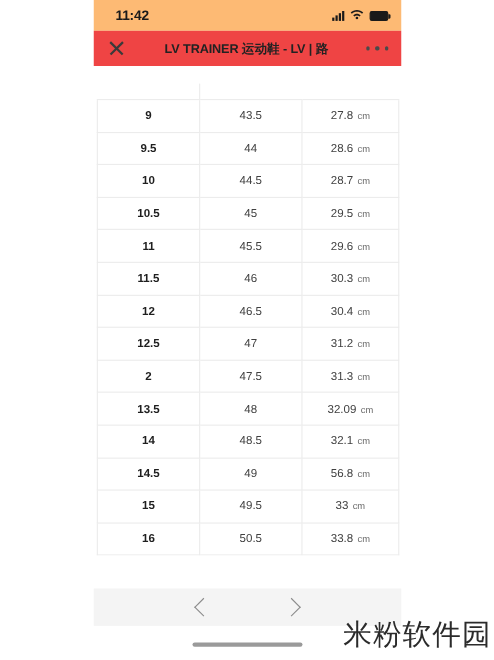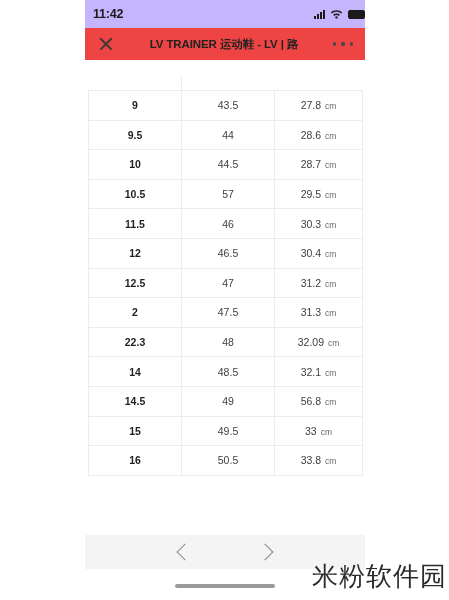--- a/index.html
+++ b/index.html
@@ -22,24 +22,24 @@
     top: 0;
     width: 280px;
     height: 600px;
     background: #ffffff;
     overflow: hidden;
   }
 
   
   #status-bar {
     height: 28px;
-    background: #c4b5fd;
-    display: flex;
-    align-items: center;
-    padding: 0 0;
+    background: #fdba74;
+    display: flex;
+    align-items: center;
+    padding: 0 12px;
     box-sizing: border-box;
     position: relative;
   }
   #status-time {
     font-size: 12.5px;
     font-weight: bold;
     color: #1a1a1a;
     letter-spacing: -0.2px;
     margin-left: 8px;
   }
@@ -299,22 +299,27 @@
             <td class="c-eu">44</td>
             <td class="c-cm"><span>28.6</span> <span class="cm-unit">cm</span></td>
           </tr>
           <tr>
             <td class="c-us">10</td>
             <td class="c-eu">44.5</td>
             <td class="c-cm"><span>28.7</span> <span class="cm-unit">cm</span></td>
           </tr>
           <tr>
             <td class="c-us">10.5</td>
-            <td class="c-eu">57</td>
+            <td class="c-eu">45</td>
             <td class="c-cm"><span>29.5</span> <span class="cm-unit">cm</span></td>
+          </tr>
+          <tr>
+            <td class="c-us">11</td>
+            <td class="c-eu">45.5</td>
+            <td class="c-cm"><span>29.6</span> <span class="cm-unit">cm</span></td>
           </tr>
           <tr>
             <td class="c-us">11.5</td>
             <td class="c-eu">46</td>
             <td class="c-cm"><span>30.3</span> <span class="cm-unit">cm</span></td>
           </tr>
           <tr>
             <td class="c-us">12</td>
             <td class="c-eu">46.5</td>
             <td class="c-cm"><span>30.4</span> <span class="cm-unit">cm</span></td>
@@ -323,21 +328,21 @@
             <td class="c-us">12.5</td>
             <td class="c-eu">47</td>
             <td class="c-cm"><span>31.2</span> <span class="cm-unit">cm</span></td>
           </tr>
           <tr>
             <td class="c-us">2</td>
             <td class="c-eu">47.5</td>
             <td class="c-cm"><span>31.3</span> <span class="cm-unit">cm</span></td>
           </tr>
           <tr>
-            <td class="c-us">22.3</td>
+            <td class="c-us">13.5</td>
             <td class="c-eu">48</td>
             <td class="c-cm"><span>32.09</span> <span class="cm-unit">cm</span></td>
           </tr>
           <tr>
             <td class="c-us">14</td>
             <td class="c-eu">48.5</td>
             <td class="c-cm"><span>32.1</span> <span class="cm-unit">cm</span></td>
           </tr>
           <tr>
             <td class="c-us">14.5</td>

